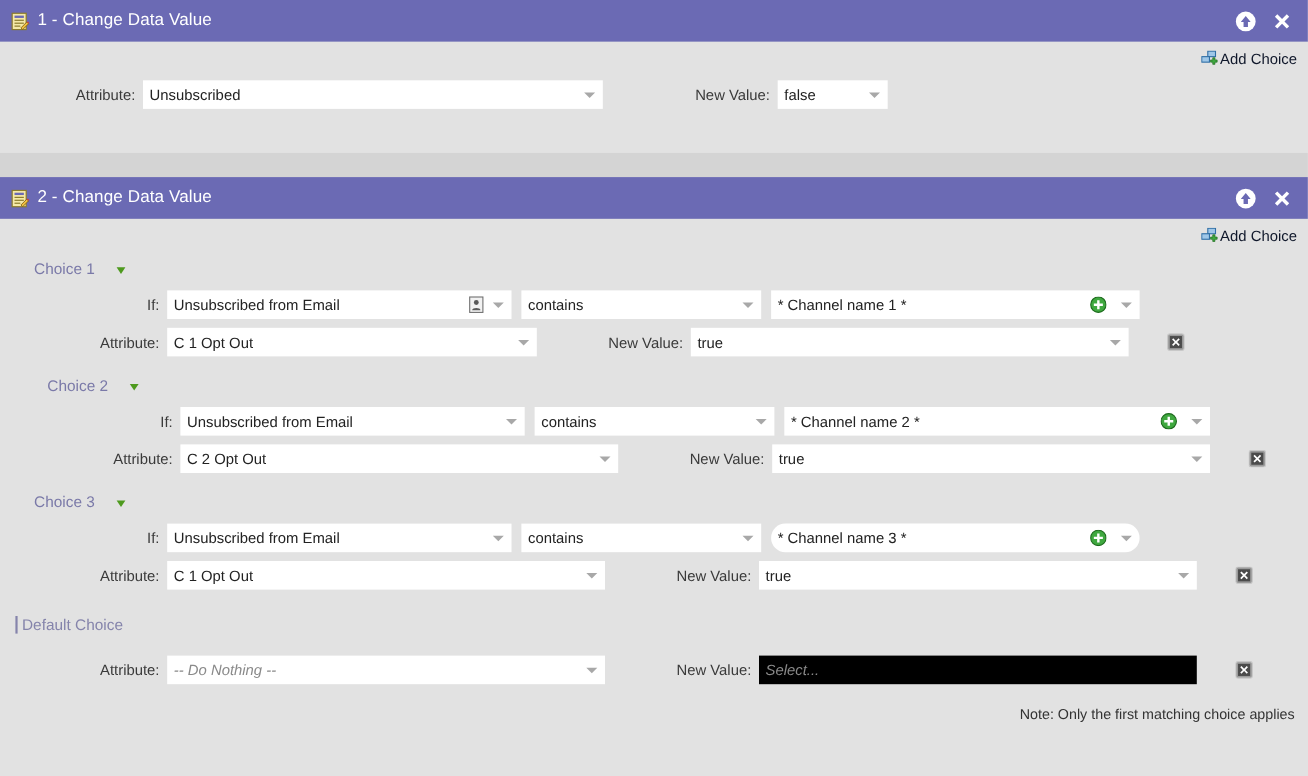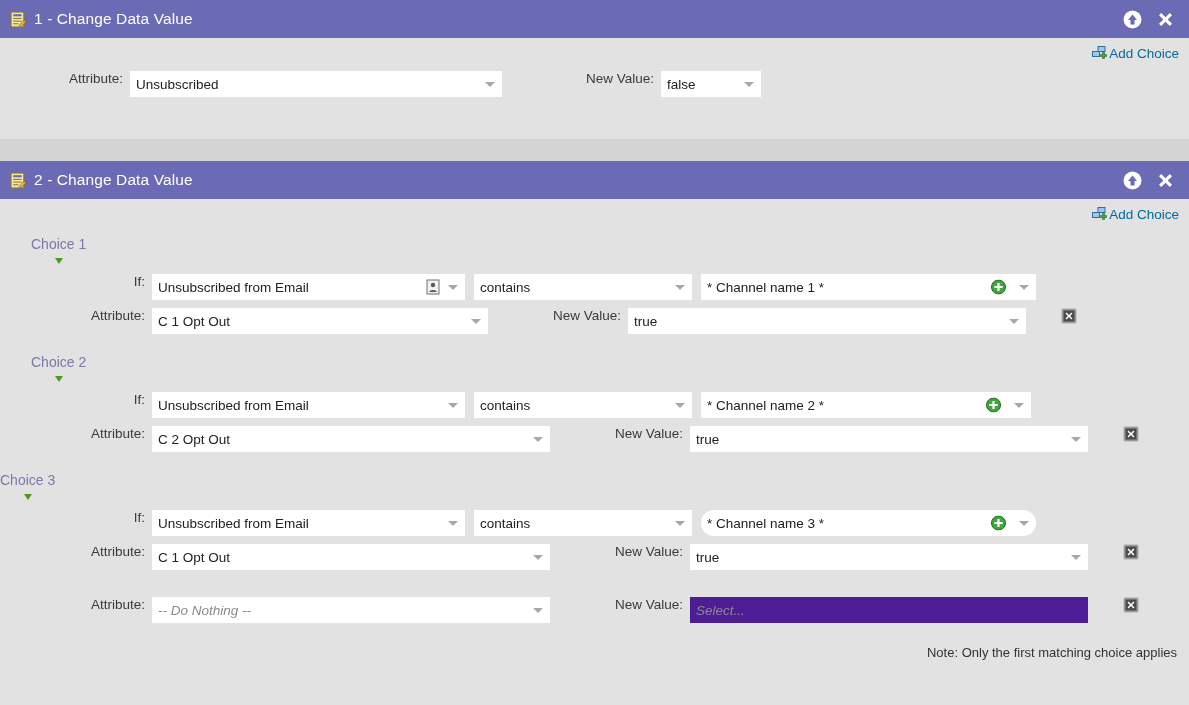--- a/index.html
+++ b/index.html
@@ -72,28 +72,28 @@
     justify-content: flex-end;
     padding-right: 10px;
     padding-top: 8px;
   }
   .add-choice {
     display: inline-flex;
     align-items: center;
     gap: 1px;
     cursor: pointer;
     font-size: 13.5px;
-    color: #0369a1;
+    color: #0f172a;
   }
   .add-choice-icon { width: 16px; height: 15px; display:block; }
 
   
   .field-row {
     display: flex;
-    align-items: flex-start;
+    align-items: center;
     height: 30px;
     position: relative;
   }
   .lbl {
     font-size: 13.5px;
     color: #3a3a3a;
     text-align: right;
     white-space: nowrap;
     padding-right: 7px;
     box-sizing: border-box;
@@ -107,21 +107,21 @@
     display: flex;
     align-items: center;
     padding: 0 24px 0 6px;
     font-size: 13.5px;
     color: #222;
     cursor: pointer;
     overflow: hidden;
     white-space: nowrap;
   }
   .ctl.disabled {
-    background: #4c1d95;
+    background: #000000;
     color: #8b8b8b;
     cursor: default;
   }
   .ctl .caret {
     position: absolute;
     right: 7px;
     top: 50%;
     margin-top: -2px;
     width: 0; height: 0;
     border-left: 5px solid transparent;
@@ -151,23 +151,22 @@
     cursor: pointer;
     display: inline-block;
   }
 
   
   .choice-label {
     color: #7a79a8;
     font-size: 14px;
     display: inline-flex;
     align-items: center;
-    gap: 3px;
+    gap: 20px;
     cursor: pointer;
-    flex-direction: column;
   }
   .choice-tri {
     width: 0; height: 0;
     border-left: 4px solid transparent;
     border-right: 4px solid transparent;
     border-top: 6px solid #4e9a1e;
     margin-top: 3px;
   }
   .default-choice-label {
     color: #8584ab;
@@ -226,21 +225,21 @@
           <rect x="0.5" y="5.5" width="7" height="5" fill="#9fc7e8" stroke="#2f6ea5" stroke-width="1"></rect>
           <path d="M8.5 8.5 L10.5 8.5 L10.5 6.5 L12.5 6.5 L12.5 8.5 L14.5 8.5 L14.5 10.5 L12.5 10.5 L12.5 12.5 L10.5 12.5 L10.5 10.5 L8.5 10.5 Z" fill="#3fa83f" stroke="#1d6a1d" stroke-width=".6"></path>
         </svg>
       </span>
       <span>Add Choice</span>
     </span>
   </div>
 
   <div class="field-row" style="margin-top:10px;">
     <span class="lbl" style="width:130px;">Attribute:</span>
-    <div class="ctl" style="width:372px;">
+    <div class="ctl" style="width:418px;">
       <span>Unsubscribed</span>
       <span class="caret"></span>
     </div>
     <span class="lbl" style="width:159px;">New Value:</span>
     <div class="ctl" style="width:100px;">
       <span>false</span>
       <span class="caret"></span>
     </div>
   </div>
 </div>
@@ -342,39 +341,39 @@
       <span class="del-btn" style="margin-left:35px;">
         <svg width="16" height="16" viewBox="0 0 16 16">
           <rect x="0.5" y="0.5" width="15" height="15" rx="2" fill="#9a9a9a" stroke="#c8c8c8" stroke-width="1"></rect>
           <rect x="2.5" y="2.5" width="11" height="11" fill="#4b4b4b"></rect>
           <path d="M4.5 5.6 L5.6 4.5 L8 6.9 L10.4 4.5 L11.5 5.6 L9.1 8 L11.5 10.4 L10.4 11.5 L8 9.1 L5.6 11.5 L4.5 10.4 L6.9 8 Z" fill="#ffffff"></path>
         </svg>
       </span>
     </div>
   </div>
 
-  <div style="margin-top:16px;">
+  <div style="margin-top:16px;padding-left:12px;">
     <div style="padding-left:31px;">
       <span class="choice-label">
         <span>Choice 2</span>
         <span class="choice-tri"></span>
       </span>
     </div>
 
     <div class="field-row" style="margin-top:10px;">
       <span class="lbl" style="width:152px;">If:</span>
       <div class="ctl" style="width:313px;">
         <span>Unsubscribed from Email</span>
         <span class="caret"></span>
       </div>
       <div class="ctl" style="width:218px; margin-left:9px;">
         <span>contains</span>
         <span class="caret"></span>
       </div>
-      <div class="ctl withcaretgap" style="width:330px; margin-left:9px;">
+      <div class="ctl withcaretgap" style="width:387px; margin-left:9px;">
         <span>* Channel name 2 *</span>
         <span class="plus-icon">
           <svg width="15" height="15" viewBox="0 0 15 15">
             <circle cx="7.5" cy="7.5" r="7" fill="#3fa83f" stroke="#1d6a1d" stroke-width="1"></circle>
             <path d="M6.4 3.4 H8.6 V6.4 H11.6 V8.6 H8.6 V11.6 H6.4 V8.6 H3.4 V6.4 H6.4 Z" fill="#ffffff"></path>
           </svg>
         </span>
         <span class="caret"></span>
       </div>
     </div>
@@ -394,21 +393,21 @@
         <svg width="16" height="16" viewBox="0 0 16 16">
           <rect x="0.5" y="0.5" width="15" height="15" rx="2" fill="#9a9a9a" stroke="#c8c8c8" stroke-width="1"></rect>
           <rect x="2.5" y="2.5" width="11" height="11" fill="#4b4b4b"></rect>
           <path d="M4.5 5.6 L5.6 4.5 L8 6.9 L10.4 4.5 L11.5 5.6 L9.1 8 L11.5 10.4 L10.4 11.5 L8 9.1 L5.6 11.5 L4.5 10.4 L6.9 8 Z" fill="#ffffff"></path>
         </svg>
       </span>
     </div>
   </div>
 
   <div style="margin-top:16px;">
-    <div style="">
+    <div style="padding-left:31px;">
       <span class="choice-label">
         <span>Choice 3</span>
         <span class="choice-tri"></span>
       </span>
     </div>
 
     <div class="field-row" style="margin-top:10px;">
       <span class="lbl" style="width:152px;">If:</span>
       <div class="ctl" style="width:313px;">
         <span>Unsubscribed from Email</span>
@@ -445,20 +444,23 @@
         <svg width="16" height="16" viewBox="0 0 16 16">
           <rect x="0.5" y="0.5" width="15" height="15" rx="2" fill="#9a9a9a" stroke="#c8c8c8" stroke-width="1"></rect>
           <rect x="2.5" y="2.5" width="11" height="11" fill="#4b4b4b"></rect>
           <path d="M4.5 5.6 L5.6 4.5 L8 6.9 L10.4 4.5 L11.5 5.6 L9.1 8 L11.5 10.4 L10.4 11.5 L8 9.1 L5.6 11.5 L4.5 10.4 L6.9 8 Z" fill="#ffffff"></path>
         </svg>
       </span>
     </div>
   </div>
 
   <div style="margin-top:23px;">
+    <div style="padding-left:14px;">
+      <span class="default-choice-label">Default Choice</span>
+    </div>
 
     <div class="field-row" style="margin-top:18px;">
       <span class="lbl" style="width:152px;">Attribute:</span>
       <div class="ctl" style="width:398px;">
         <span class="italic-ph">-- Do Nothing --</span>
         <span class="caret"></span>
       </div>
       <span class="lbl" style="width:140px;">New Value:</span>
       <div class="ctl disabled" style="width:398px;">
         <span class="italic-ph">Select...</span>

